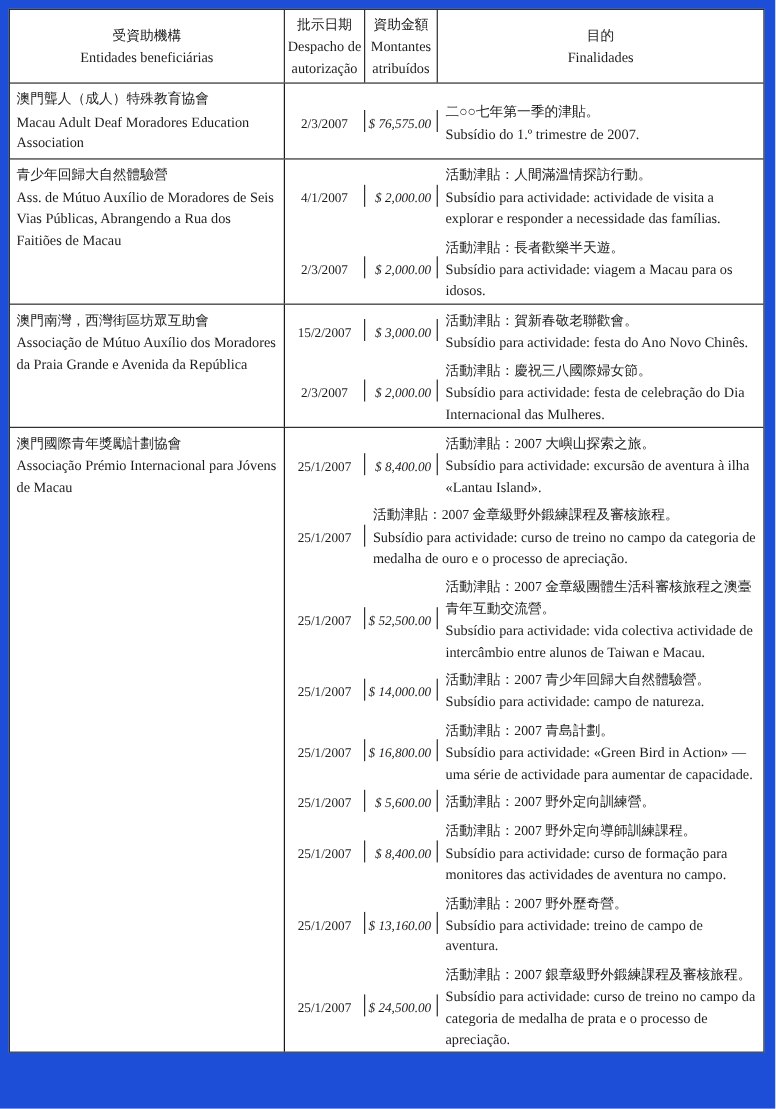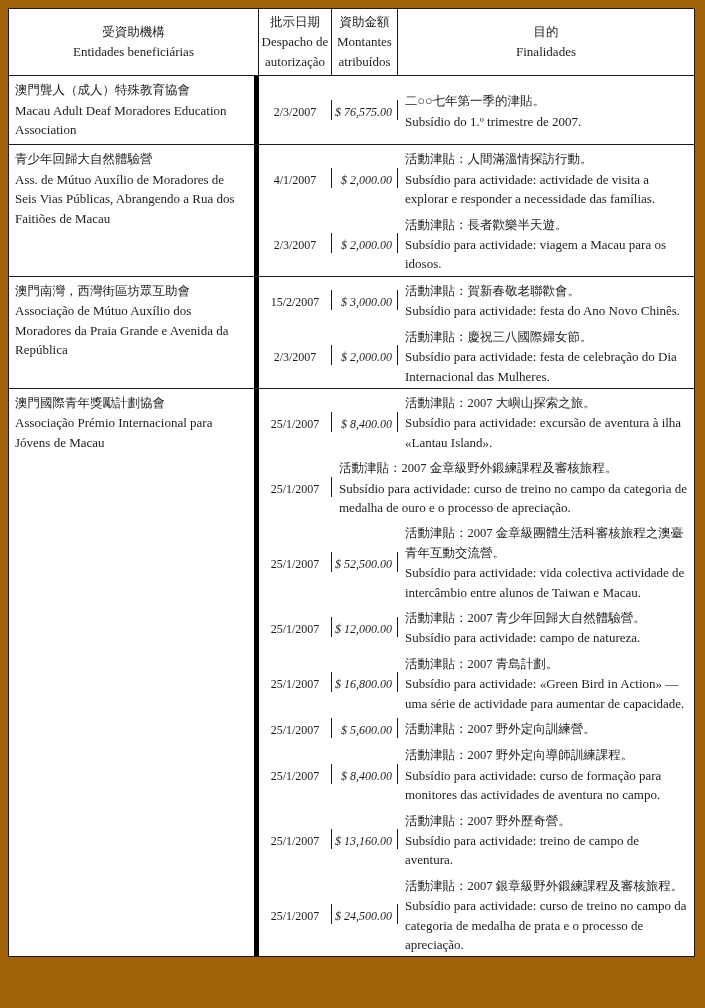--- a/index.html
+++ b/index.html
@@ -5,21 +5,21 @@
   html, body {
     margin: 0; padding: 0;
     background: #ffffff;
     font-family: "Liberation Serif", "DejaVu Serif", serif;
     color: #1c1c1c;
   }
   .page {
     position: relative;
     width: 705px;
     height: 1008px;
-    background: #a16207;
+    background: #1d4ed8;
     overflow: hidden;
   }
   .grant-table {
     position: absolute;
     left: 8px; top: 8px;
     width: 687px;
     border: 1px solid #1a1a1a;
     box-sizing: border-box;
     background: #fff;
   }
@@ -46,21 +46,21 @@
   .trow {
     display: flex;
     border-bottom: 1px solid #1a1a1a;
     align-items: stretch;
   }
   .trow:last-child { border-bottom: none; }
 
   .entity-cell {
     width: 250px;
     box-sizing: border-box;
-    border-right: 5px solid #000000;
+    border-right: 1px solid #000000;
     padding: 5px 6px 5px 6px;
   }
   .entries {
     flex: 1;
     display: flex;
     flex-direction: column;
   }
   .entry {
     display: flex;
     align-items: center;
@@ -213,21 +213,21 @@
             <div class="entry">
               <div class="date-cell">25/1/2007</div>
               <div class="amount-cell">$ 52,500.00</div>
               <div class="purpose-cell">
                 <div class="zh">活動津貼：2007 金章級團體生活科審核旅程之澳臺青年互動交流營。</div>
                 <div class="pt">Subsídio para actividade: vida colectiva actividade de intercâmbio entre alunos de Taiwan e Macau.</div>
               </div>
             </div>
             <div class="entry">
               <div class="date-cell">25/1/2007</div>
-              <div class="amount-cell">$ 12,000.00</div>
+              <div class="amount-cell">$ 14,000.00</div>
               <div class="purpose-cell">
                 <div class="zh">活動津貼：2007 青少年回歸大自然體驗營。</div>
                 <div class="pt">Subsídio para actividade: campo de natureza.</div>
               </div>
             </div>
             <div class="entry">
               <div class="date-cell">25/1/2007</div>
               <div class="amount-cell">$ 16,800.00</div>
               <div class="purpose-cell">
                 <div class="zh">活動津貼：2007 青島計劃。</div>

